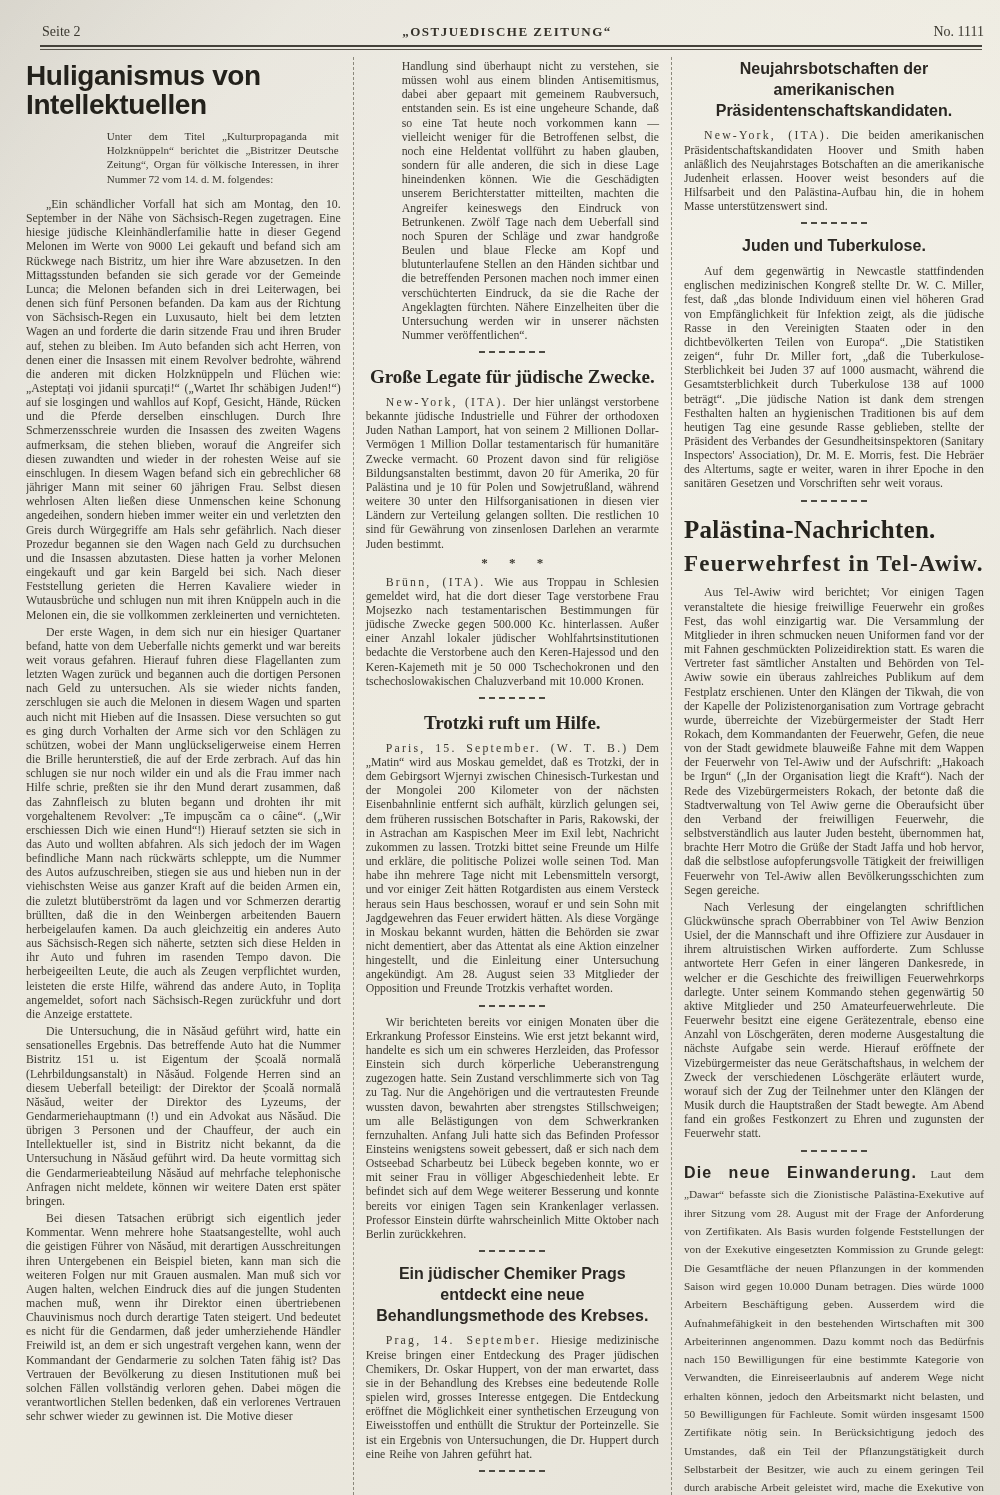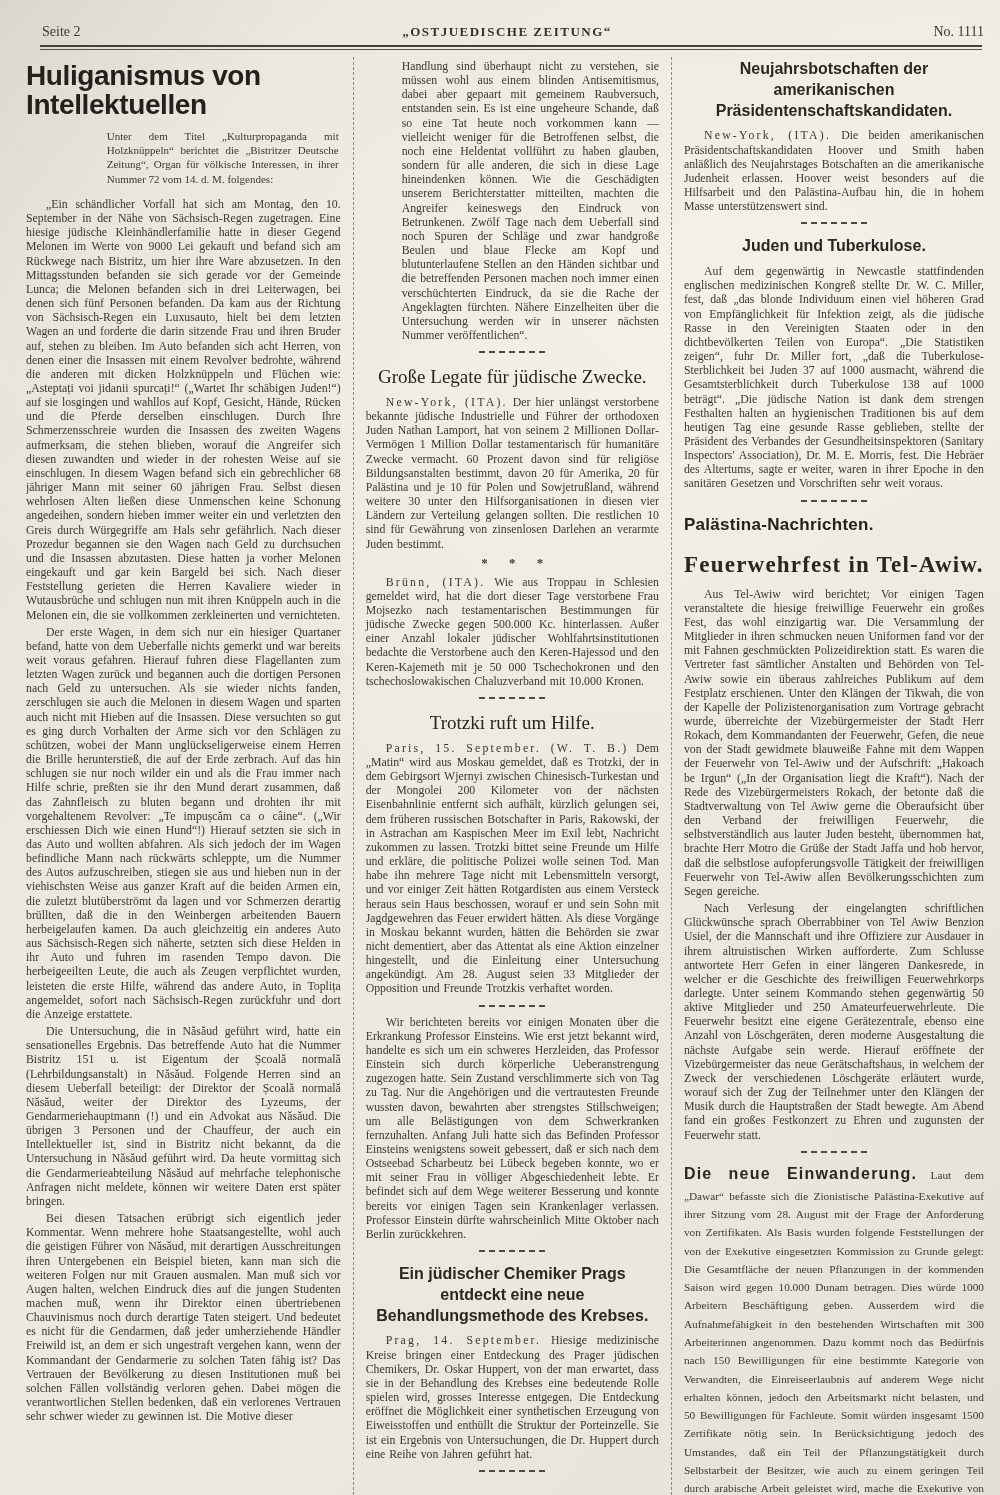--- a/index.html
+++ b/index.html
@@ -46,36 +46,36 @@
     font-family:"Liberation Sans","DejaVu Sans",sans-serif;
     font-size:28px;font-weight:bold;letter-spacing:-.4px;
     margin:2px 0 9px 0;color:#23211b;line-height:1.05;
   }
   .kicker{
     width:232px;margin:0 2px 11px auto;
     font-size:11px;line-height:1.3;text-align:justify;color:#3b382f;
   }
   .head-serif{
     font-family:"Liberation Serif","DejaVu Serif",serif;
-    font-size:19px;font-weight:normal;text-align:center;
+    font-size:19px;font-weight:bold;text-align:center;
     margin:13px 0 7px 0;color:#282620;line-height:1.15;
   }
   .head-sans{
     font-family:"Liberation Sans","DejaVu Sans",sans-serif;
     font-size:16px;font-weight:bold;text-align:center;
     margin:12px 0 7px 0;color:#2a2722;line-height:1.3;
   }
   .section-head{
-    font-family:Liberation Sans, sans-serif;
-    font-size:17px;font-weight:bold;margin:14px 0 2px 0;color:#24221c;
+    font-family:Liberation Serif, serif;
+    font-size:25px;font-weight:bold;margin:14px 0 2px 0;color:#24221c;
     letter-spacing:.3px;line-height:1.1;
   }
   .display-head{
     font-size:23px;font-weight:bold;text-align:center;letter-spacing:1.2px;
-    margin:18px 0 9px 0;color:#2a2721;line-height:1.1;
+    margin:8px 0 9px 0;color:#2a2721;line-height:1.1;
   }
   .divider{
     width:66px;margin:9px auto 8px auto;
     border:0;border-top:2px dashed #4c4a42;height:0;
   }
   .stars{
     text-align:center;font-weight:bold;letter-spacing:9px;
     font-size:13px;margin:4px 0 4px 0;color:#3b382f;text-indent:9px;
   }
   .small-article{

